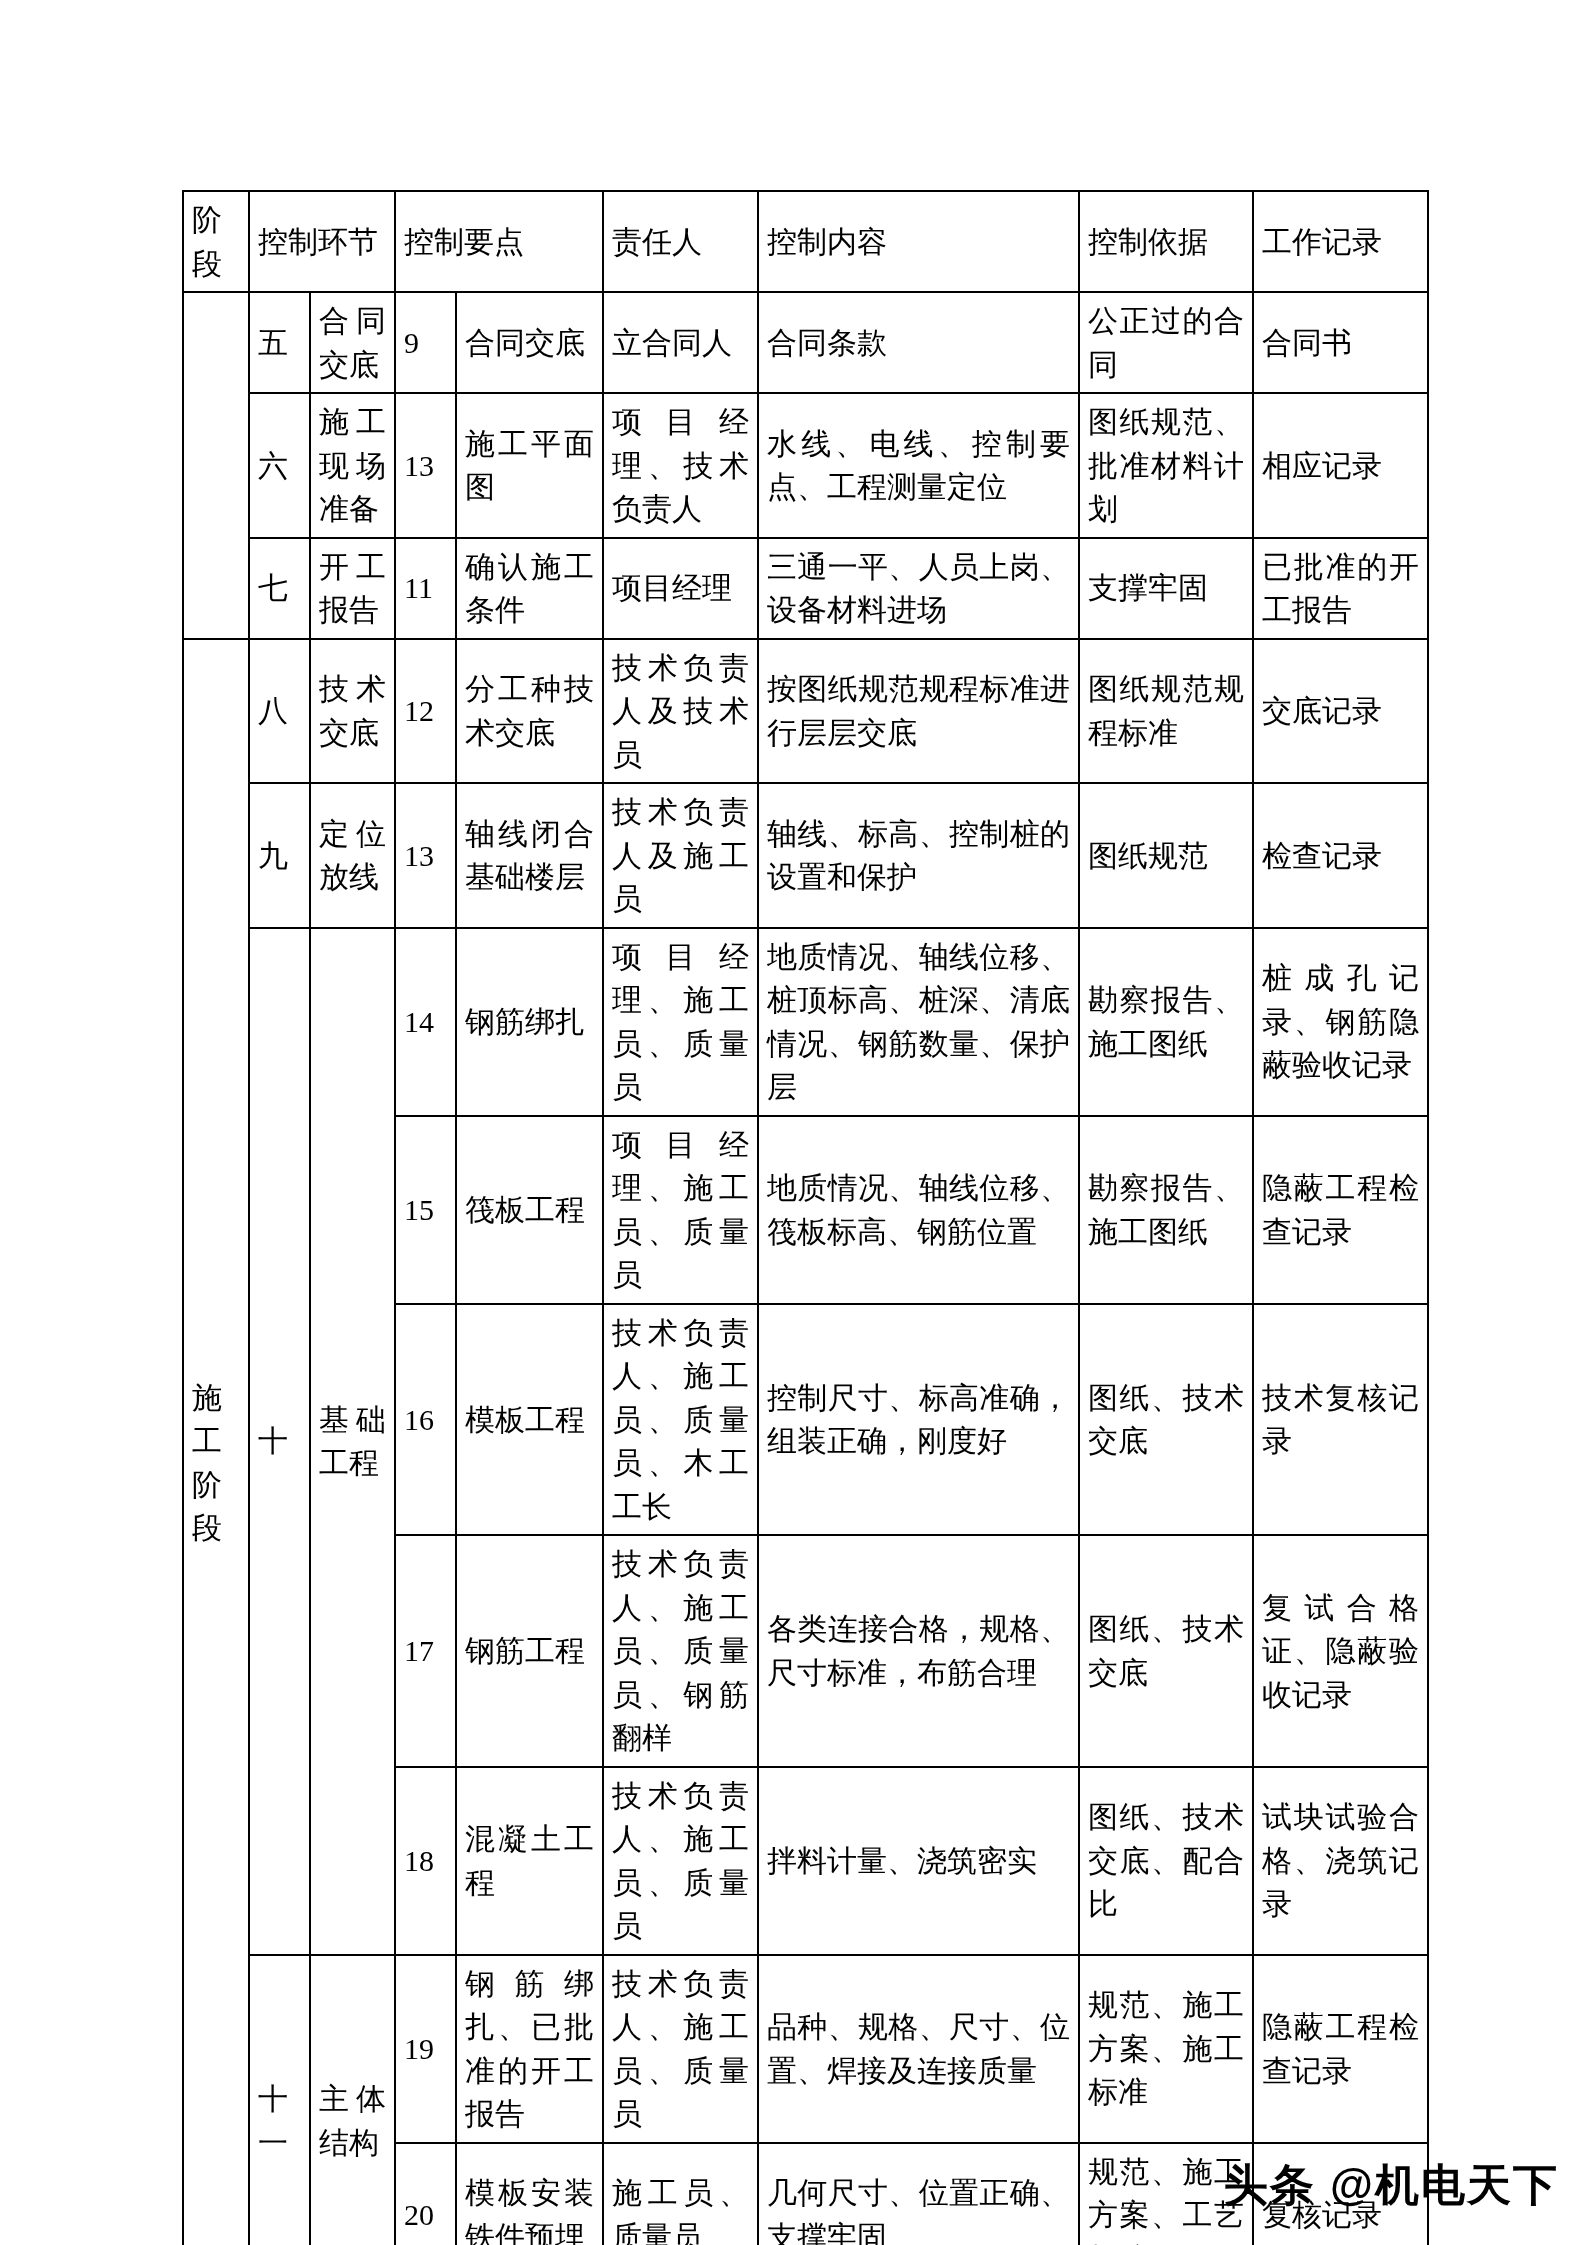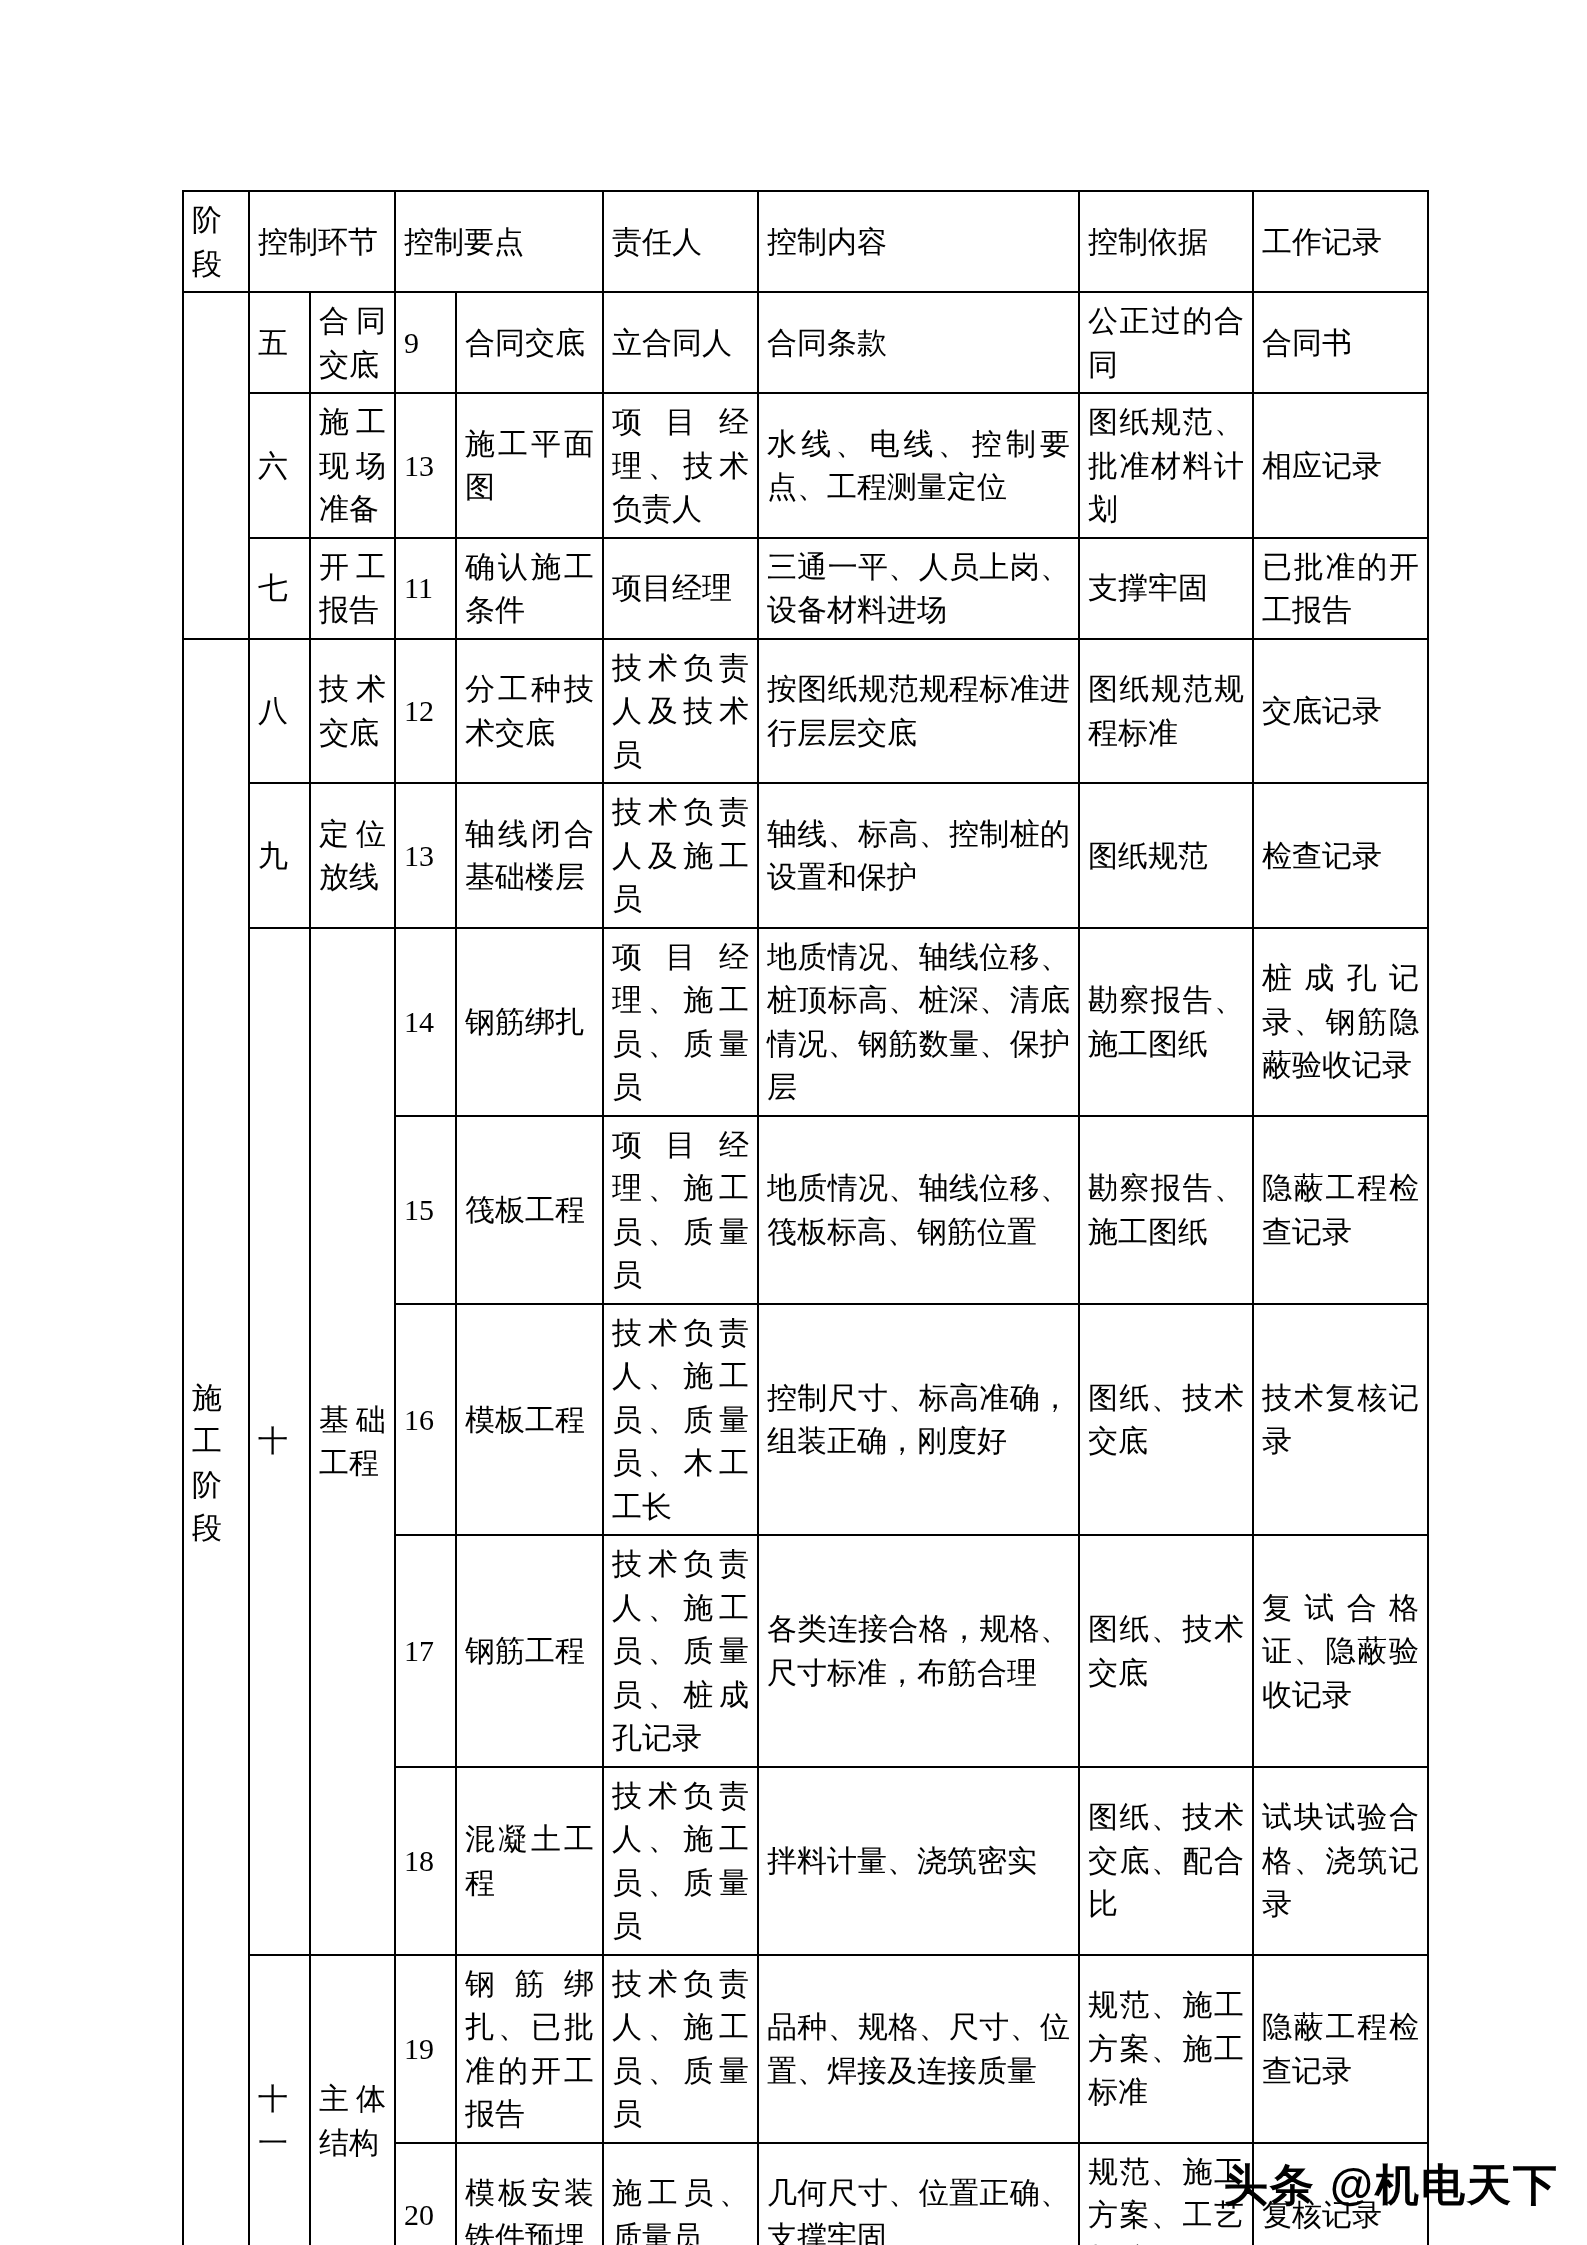--- a/index.html
+++ b/index.html
@@ -158,21 +158,21 @@
       <td>模板工程</td>
       <td>技术负责人、施工员、质量员、木工工长</td>
       <td>控制尺寸、标高准确，组装正确，刚度好</td>
       <td>图纸、技术交底</td>
       <td>技术复核记录</td>
     </tr>
 
     <tr style="height:185px">
       <td class="ctr">17</td>
       <td>钢筋工程</td>
-      <td>技术负责人、施工员、质量员、桩成孔记录</td>
+      <td>技术负责人、施工员、质量员、钢筋翻样</td>
       <td>各类连接合格，规格、尺寸标准，布筋合理</td>
       <td>图纸、技术交底</td>
       <td>复试合格证、隐蔽验收记录</td>
     </tr>
 
     <tr style="height:180px">
       <td class="ctr">18</td>
       <td>混凝土工程</td>
       <td>技术负责人、施工员、质量员</td>
       <td>拌料计量、浇筑密实</td>

